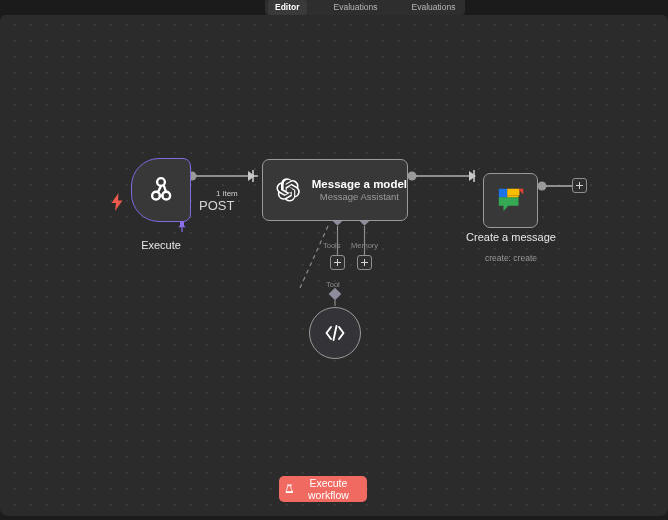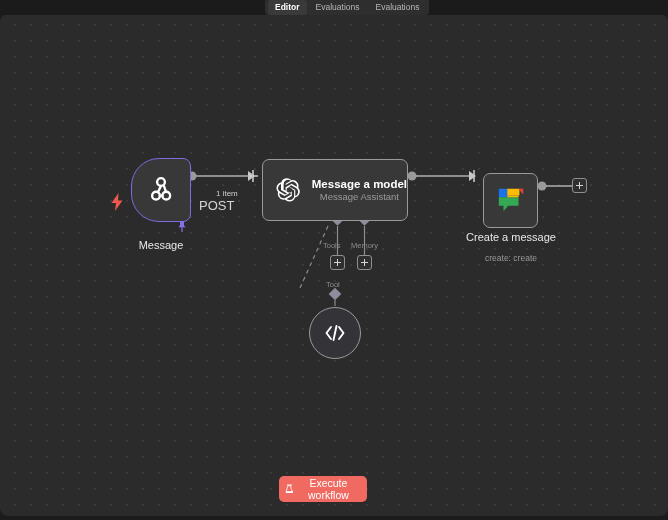--- a/index.html
+++ b/index.html
@@ -31,21 +31,21 @@
     background: #1b1b1b;
     z-index: 40;
   }
   .tabs {
     position: absolute;
     left: 265px;
     top: 0;
     height: 15px;
     display: flex;
     align-items: center;
-    gap: 2px;
+    gap: 20px;
     background: #2e2e2e;
     border-radius: 0 0 4px 4px;
     padding: 0 3px;
   }
   .tab {
     font-size: 8.5px;
     color: #b7b7b7;
     padding: 2px 7px;
     border-radius: 3px;
     line-height: 11px;
@@ -330,21 +330,21 @@
         </g>
       </svg>
     </div>
 
     <div class="pin">
       <svg viewBox="0 0 12 13" width="12" height="13">
         <path d="M3.3,1 L8.7,1 L8,2.3 L8,5.4 L9.8,7.2 L6.6,7.2 L6.6,12 L5.4,12 L5.4,7.2 L2.2,7.2 L4,5.4 L4,2.3 Z" fill="#8b6fe8"></path>
       </svg>
     </div>
 
-    <div class="node-label" style="left:111px; top:224px; width:100px;">Message</div>
+    <div class="node-label" style="left:111px; top:224px; width:100px;">Execute</div>
 
     <div class="conn-label small" style="left:199px; top:187px;">POST</div>
 
     <div class="conn-label" style="left:216px; top:175px;">1 item</div>
 
     <div class="agent-box">
       <svg width="30" height="30" viewBox="0 0 24 24">
         <path fill="#ffffff" d="M21.6 9.9a5.4 5.4 0 0 0-.47-4.45 5.5 5.5 0 0 0-5.9-2.63A5.45 5.45 0 0 0 11.1.98a5.5 5.5 0 0 0-5.24 3.8 5.43 5.43 0 0 0-3.63 2.63 5.5 5.5 0 0 0 .68 6.44 5.4 5.4 0 0 0 .47 4.45 5.5 5.5 0 0 0 5.9 2.63 5.44 5.44 0 0 0 4.13 1.84 5.5 5.5 0 0 0 5.24-3.8 5.43 5.43 0 0 0 3.63-2.63 5.5 5.5 0 0 0-.68-6.44zm-8.2 11.47a4.08 4.08 0 0 1-2.61-.94l.13-.07 4.34-2.5a.7.7 0 0 0 .36-.62v-6.1l1.83 1.06a.07.07 0 0 1 .4.05v5.07a4.08 4.08 0 0 1-4.09 4.05zM4.6 17.62a4.07 4.07 0 0 1-.49-2.73l.13.08 4.34 2.5a.7.7 0 0 0 .71 0l5.3-3.05v2.11a.07.07 0 0 1-.3.06l-4.39 2.53a4.09 4.09 0 0 1-5.58-1.5zM3.46 8.2a4.07 4.07 0 0 1 2.13-1.79v5.16a.7.7 0 0 0 .35.6l5.28 3.05-1.83 1.06a.07.07 0 0 1-.06 0L4.95 13.7A4.09 4.09 0 0 1 3.46 8.2zm15.07 3.5L13.23 8.63l1.83-1.05a.07.07 0 0 1 .07 0l4.39 2.53a4.08 4.08 0 0 1-.63 7.37v-5.17a.7.7 0 0 0-.36-.6zm1.82-2.74l-.13-.08-4.33-2.52a.7.7 0 0 0-.72 0l-5.29 3.06V7.3a.07.07 0 0 1 .03-.06l4.39-2.53a4.08 4.08 0 0 1 6.05 4.23zM9.9 12.72L8.07 11.66a.07.07 0 0 1-.04-.05V6.54a4.08 4.08 0 0 1 6.7-3.13l-.13.07-4.34 2.5a.7.7 0 0 0-.36.62zm.99-2.14L13.25 9.2l2.37 1.36v2.73l-2.36 1.36-2.37-1.36z"></path>
       </svg>
       <div>

